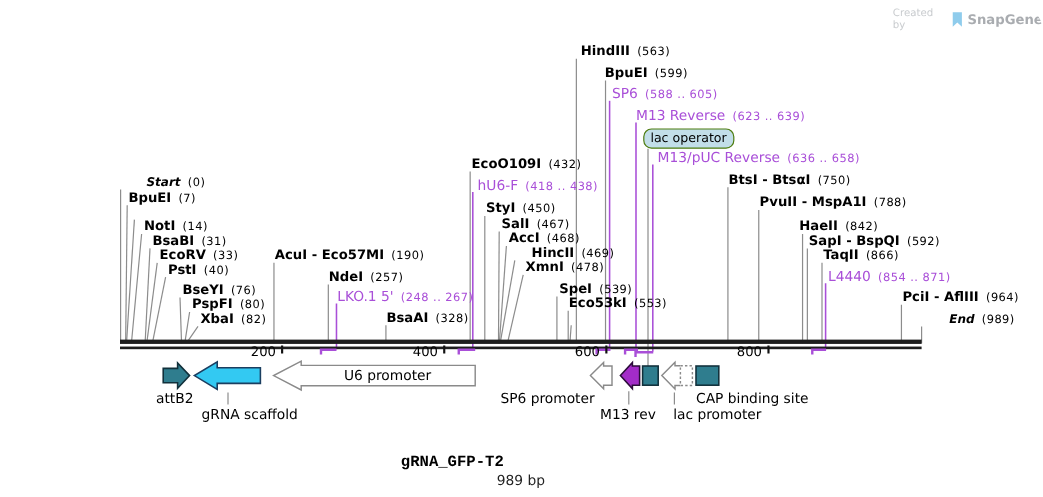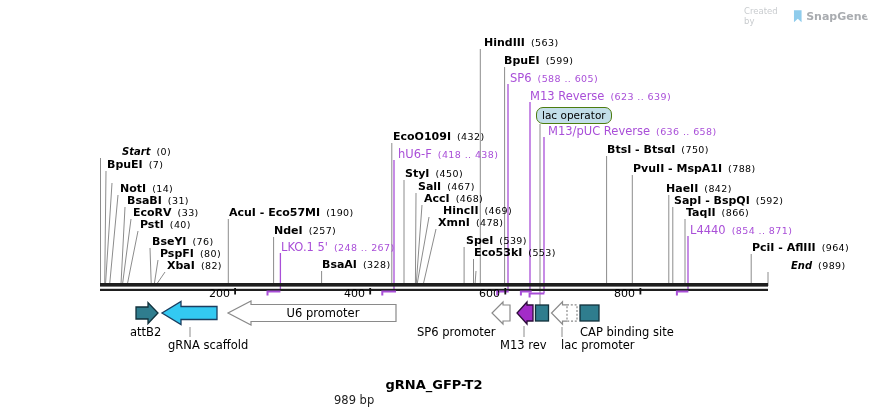--- a/index.html
+++ b/index.html
@@ -12,23 +12,23 @@
   .ital{font-style:italic;font-size:10px;margin-left:22px;}
   .prm{font-size:11.5px;font-weight:normal;color:#a94fd8;}
   .prm .pos{font-size:9.5px;letter-spacing:.4px;margin-left:6px;}
   .feat{font-size:11.5px;color:#000;line-height:12px;}
   .tick{font-size:11px;color:#000;width:24px;text-align:left;}
   .opbox{position:absolute;left:536px;top:107px;font-size:10.5px;color:#000;
          background:#c2dee9;border:1px solid #4d7c0f;border-radius:7px;
          padding:0 5px;line-height:15px;}
   .u6text{position:absolute;left:252px;top:306px;width:142px;text-align:center;
           font-size:11.5px;color:#000;line-height:14px;}
-  .title1{position:absolute;left:334px;top:377px;width:200px;text-align:center;
-          font-size:13px;font-weight:bold;color:#000;}
-  .title2{position:absolute;left:334px;top:393px;width:200px;text-align:left;
+  .title1{position:absolute;left:334px;top:377px;width:200px;
+          font-size:13px;font-weight:bold;color:#000;font-family:Liberation Mono, monospace;}
+  .title2{position:absolute;left:334px;top:393px;width:200px;text-align:center;
           font-size:11.5px;color:#222;}
   .wm{position:absolute;left:744px;top:6px;display:flex;align-items:center;gap:4px;}
   .wm .cby{font-size:8.5px;color:#c9cccf;}
   .wm .brand{font-size:11px;font-weight:600;color:#a9acb0;}
 </style>
 </head>
 <body>
 
 <div id="canvas">
 

